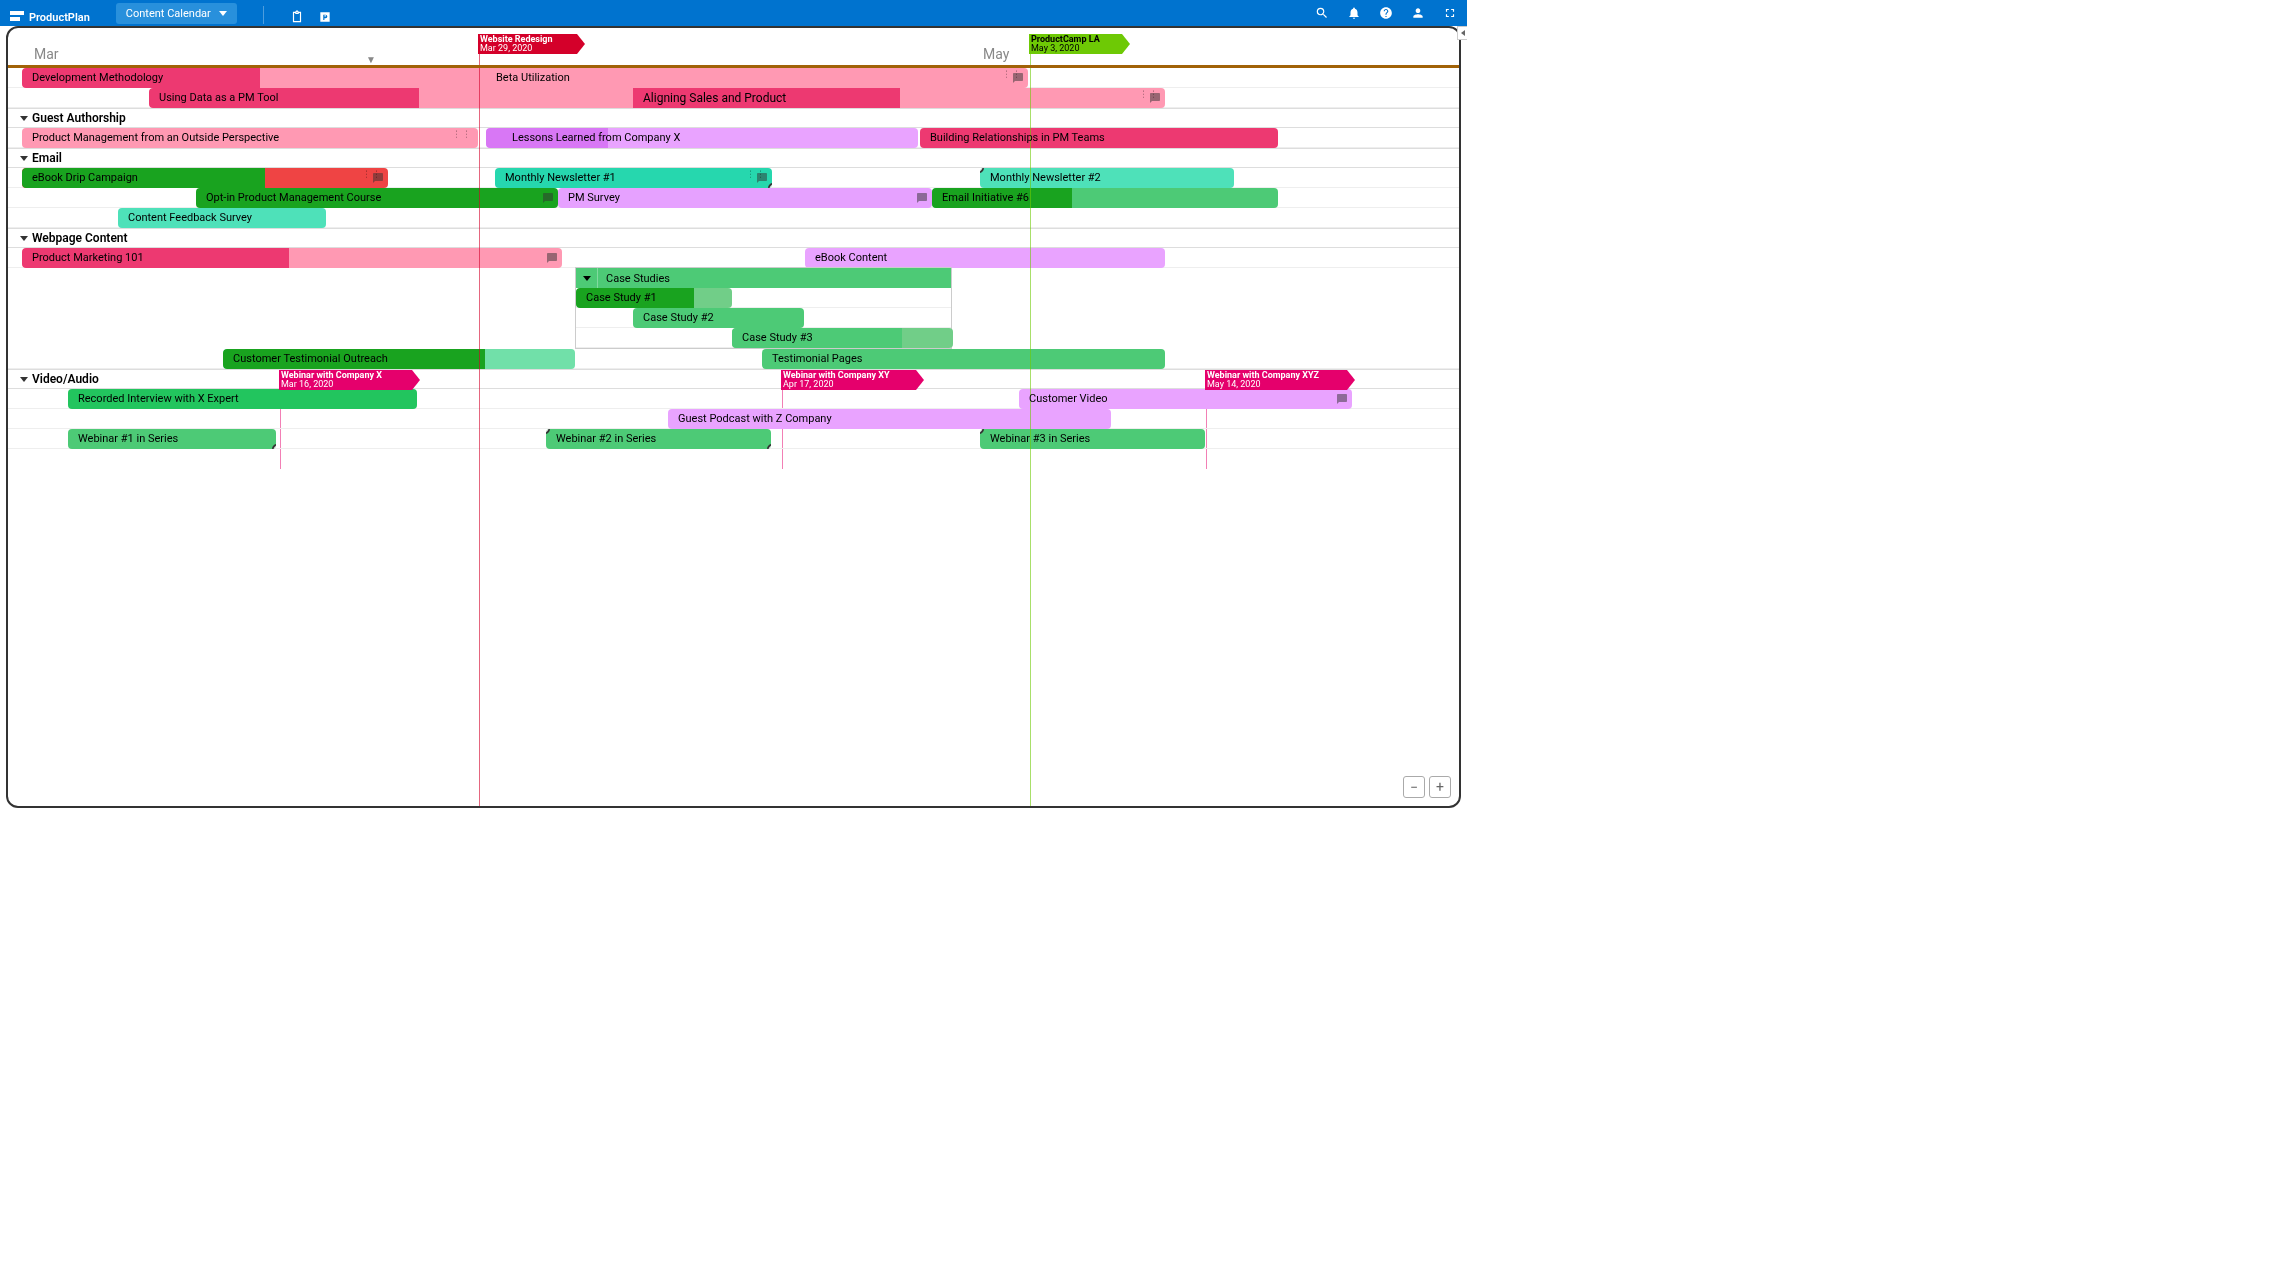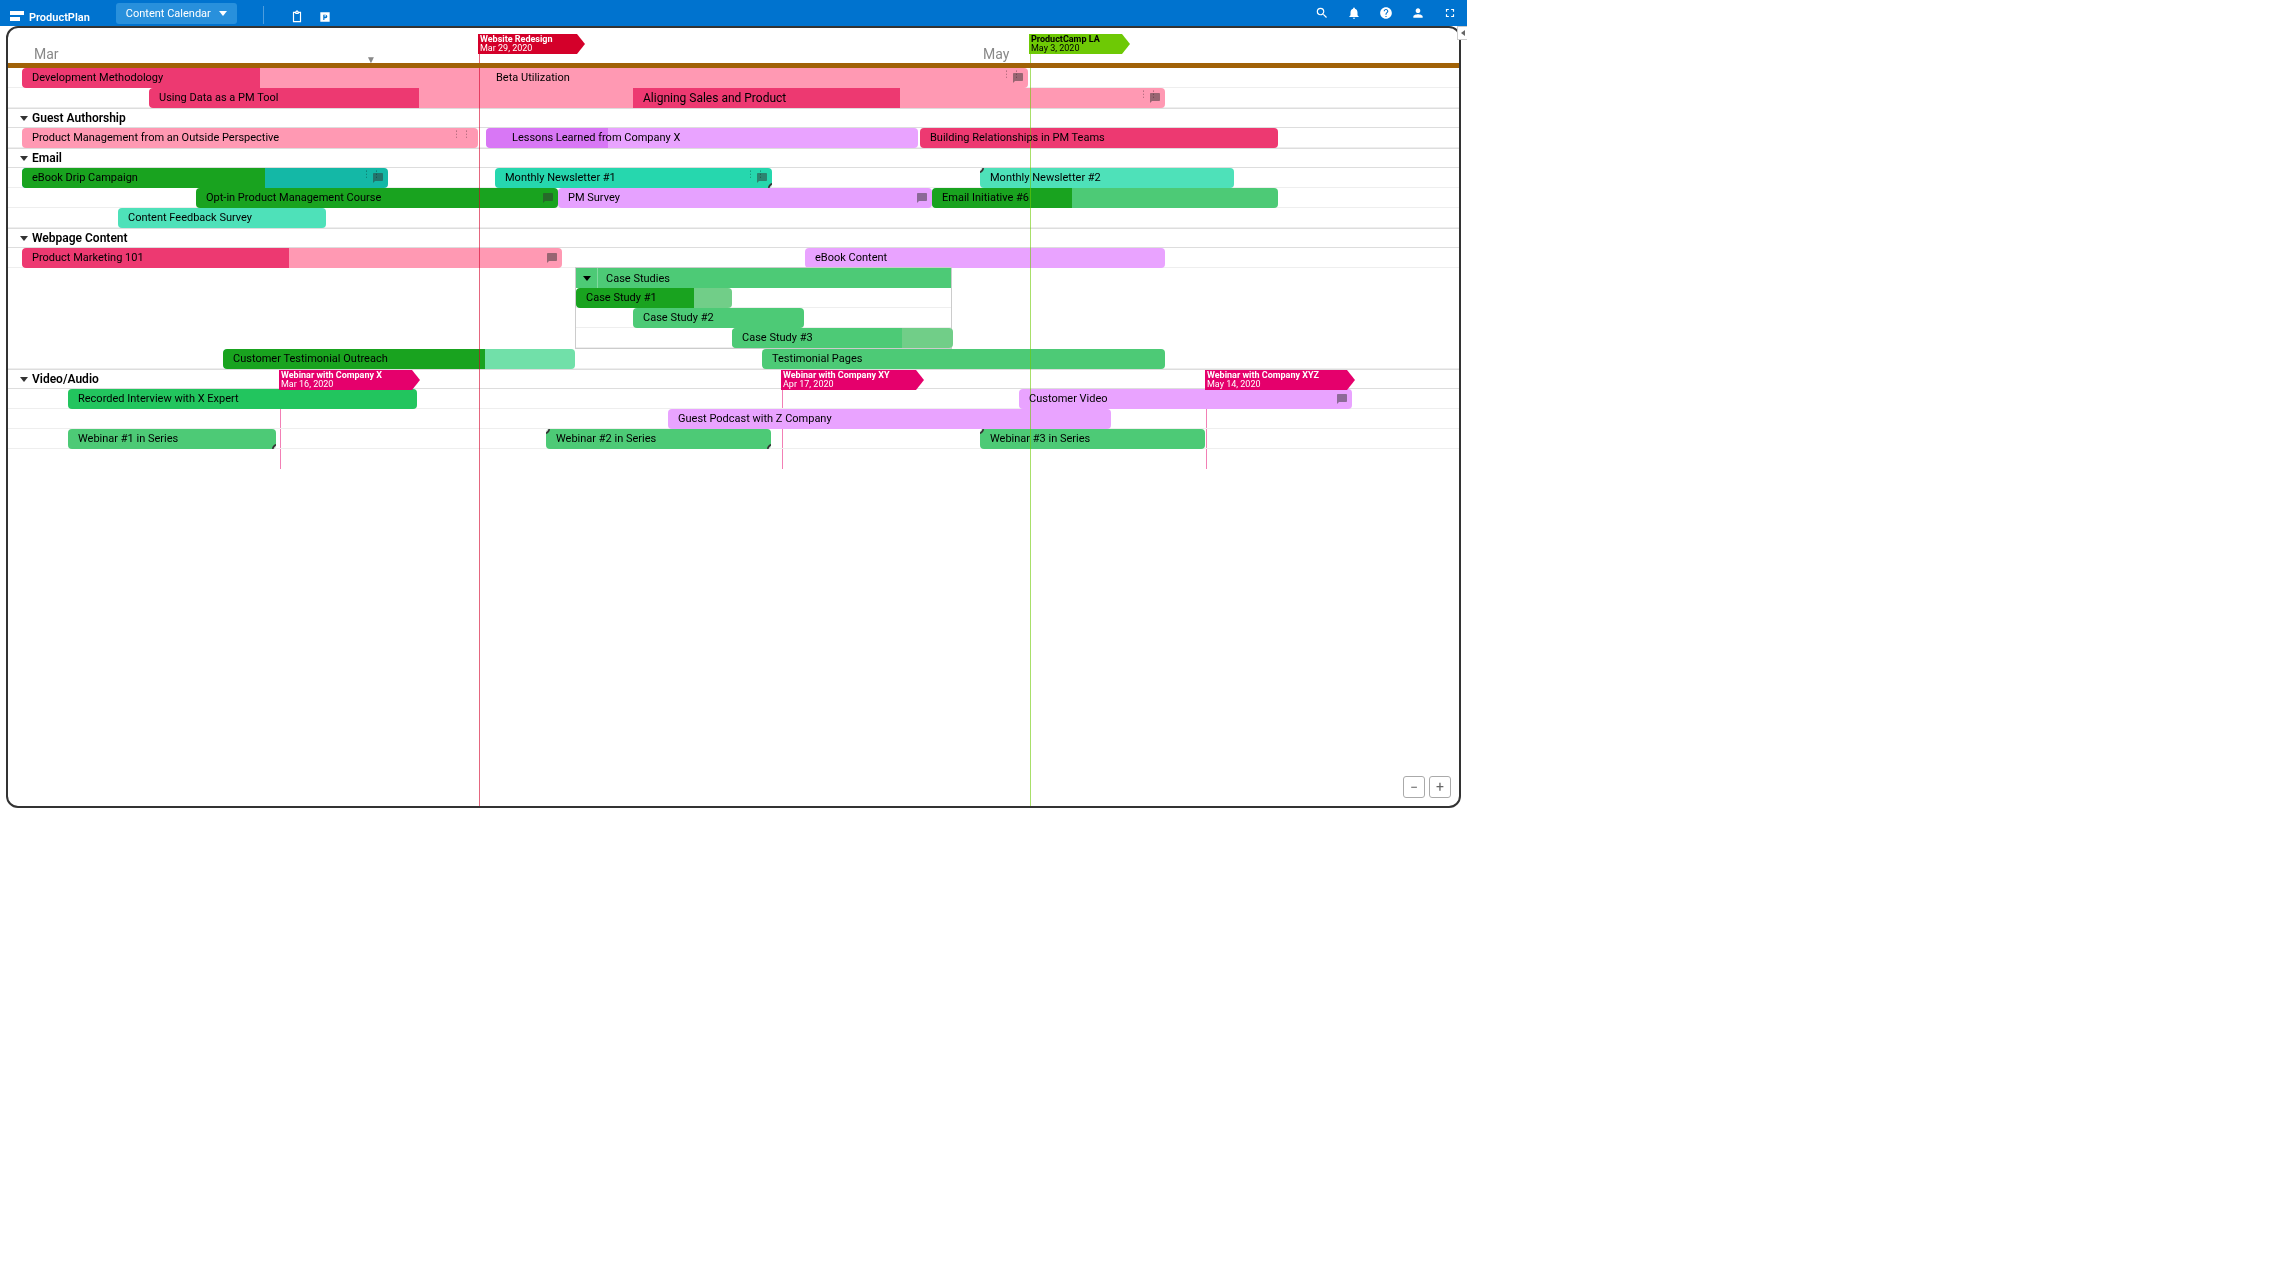--- a/index.html
+++ b/index.html
@@ -9,21 +9,21 @@
 .logo{display:flex;align-items:center;gap:5px;font-weight:600}
 .logo-icon{width:14px;height:12px;position:relative}
 .logo-icon::before{content:"";position:absolute;left:0;top:0;width:14px;height:4px;background:#fff}
 .logo-icon::after{content:"";position:absolute;left:0;top:6px;width:10px;height:4px;background:#fff}
 .dropdown{background:#2890dc;padding:4px 10px;border-radius:3px;display:flex;align-items:center;gap:8px;cursor:pointer}
 .dropdown .caret{width:0;height:0;border-left:4px solid transparent;border-right:4px solid transparent;border-top:5px solid #fff}
 .topbar-icons{display:flex;gap:14px;align-items:center}
 .topbar-icons-right{display:flex;gap:18px;align-items:center}
 .icon-sm{width:14px;height:14px;fill:#fff;cursor:pointer}
 .canvas{position:absolute;top:26px;left:6px;right:6px;bottom:6px;border:2px solid #333;border-radius:12px;background:#fff;overflow:hidden}
-.timeline-header{position:absolute;top:0;left:0;right:0;height:40px;border-bottom:5px solid #a16207;z-index:1}
+.timeline-header{position:absolute;top:0;left:0;right:0;height:40px;border-bottom:3px solid #a16207;z-index:1}
 .month-label{position:absolute;top:18px;color:#888;font-size:14px}
 .month-caret{position:absolute;top:26px;color:#888;font-size:10px}
 .lanes{position:absolute;top:40px;left:0;right:0;bottom:0}
 .lane-header{height:20px;line-height:20px;padding-left:12px;font-size:12px;font-weight:600;cursor:pointer;display:flex;align-items:center;gap:4px;border-bottom:1px solid #ddd;border-top:1px solid #ddd;background:#fff;position:relative}
 .lane-header .chev{width:0;height:0;border-left:4px solid transparent;border-right:4px solid transparent;border-top:5px solid #333}
 .row{height:20px;position:relative;border-bottom:1px solid #eee}
 .bar{position:absolute;top:0;height:20px;border-radius:4px;font-size:11px;padding-left:10px;line-height:20px;color:#000;overflow:hidden;white-space:nowrap;cursor:pointer}
 .bar-fill{position:absolute;top:0;left:0;height:100%;border-radius:4px 0 0 4px}
 .bar-text{position:relative;z-index:2}
 .milestone{position:absolute;height:20px;color:#fff;font-size:9px;padding:1px 2px;line-height:9px;z-index:5;cursor:pointer}
@@ -114,21 +114,21 @@
       <div class="row">
         <div class="bar" style="left: 14px; width: 456px; background: rgb(255, 153, 179);"><span class="bar-text">Product Management from an Outside Perspective</span><div class="drag-icon">⋮⋮</div></div>
         <div class="bar" style="left: 478px; width: 432px; background: rgb(233, 163, 255); padding-left: 26px;"><div class="bar-fill" style="width: 122px; background: rgb(216, 119, 245);"></div><span class="bar-text">Lessons Learned from Company X</span></div>
         <div class="bar" style="left: 912px; width: 358px; background: rgb(237, 57, 113);"><span class="bar-text">Building Relationships in PM Teams</span></div>
       </div>
       <div class="lane-header">
         <div class="chev"></div>
         <span>Email</span>
       </div>
       <div class="row">
-        <div class="bar" style="left: 14px; width: 366px; background: #14b8a6;"><div class="bar-fill" style="width: 243px; background: rgb(25, 163, 31);"></div><span class="bar-text">eBook Drip Campaign</span><div class="comment-icon"><svg viewBox="0 0 24 24" fill="#333">
+        <div class="bar" style="left: 14px; width: 366px; background: #ef4444;"><div class="bar-fill" style="width: 243px; background: rgb(25, 163, 31);"></div><span class="bar-text">eBook Drip Campaign</span><div class="comment-icon"><svg viewBox="0 0 24 24" fill="#333">
               <path d="M20 2H4c-1.1 0-2 .9-2 2v18l4-4h14c1.1 0 2-.9 2-2V4c0-1.1-.9-2-2-2z"></path>
             </svg></div><div class="drag-icon">⋮⋮</div></div>
         <div class="bar" style="left: 487px; width: 277px; background: rgb(38, 215, 174);"><span class="bar-text">Monthly Newsletter #1</span><div class="comment-icon"><svg viewBox="0 0 24 24" fill="#333">
               <path d="M20 2H4c-1.1 0-2 .9-2 2v18l4-4h14c1.1 0 2-.9 2-2V4c0-1.1-.9-2-2-2z"></path>
             </svg></div><div class="drag-icon">⋮⋮</div><div class="link-icon" style="right: -6px; bottom: -5px;"></div></div>
         <div class="bar" style="left: 972px; width: 254px; background: rgb(78, 225, 185);"><span class="bar-text">Monthly Newsletter #2</span><div class="link-icon" style="left: -6px; top: -5px;"></div></div>
       </div>
       <div class="row">
         <div class="bar" style="left: 188px; width: 362px; background: rgb(25, 163, 31);"><span class="bar-text">Opt-in Product Management Course</span><div class="comment-icon"><svg viewBox="0 0 24 24" fill="#333">
               <path d="M20 2H4c-1.1 0-2 .9-2 2v18l4-4h14c1.1 0 2-.9 2-2V4c0-1.1-.9-2-2-2z"></path>

